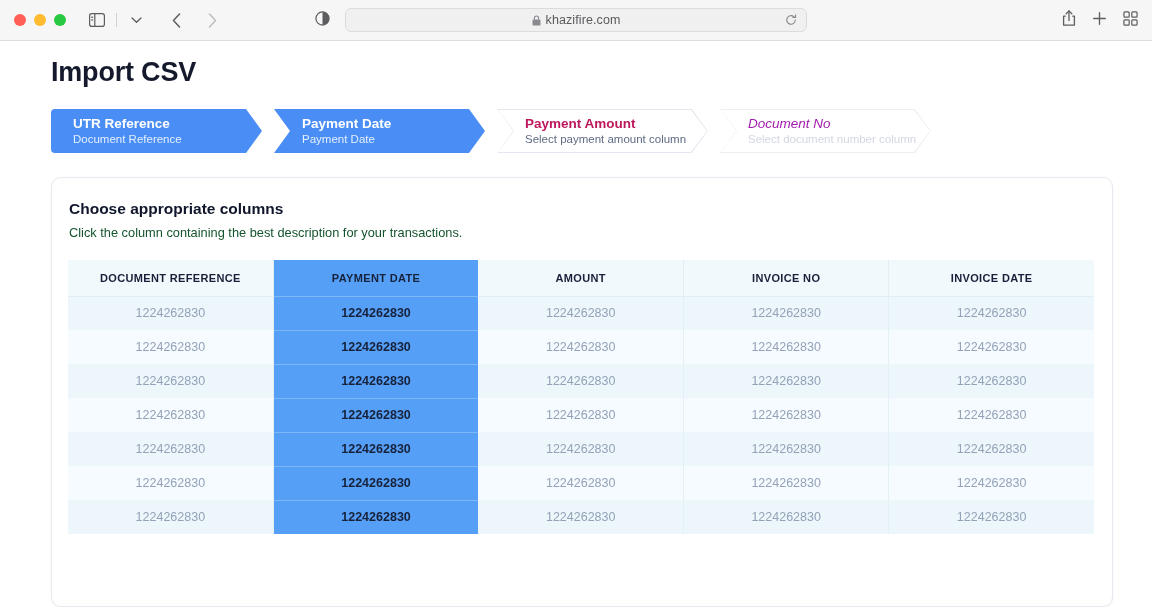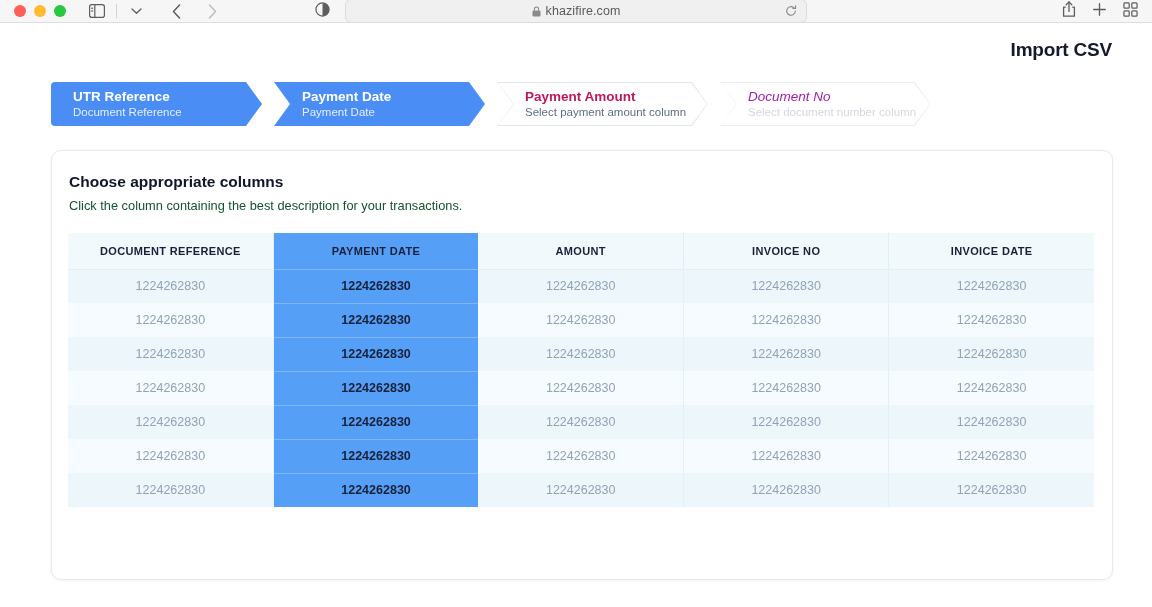--- a/index.html
+++ b/index.html
@@ -5,21 +5,21 @@
   * { box-sizing: border-box; margin: 0; padding: 0; }
   html, body {
     width: 1152px; height: 607px;
     font-family: "Liberation Sans", sans-serif;
     background: #ffffff;
     overflow: hidden;
   }
 
   
   .browser-chrome {
-    height: 23px;
+    height: 41px;
     background: #f6f6f6;
     border-bottom: 1px solid #dedede;
     display: flex;
     align-items: center;
     padding: 0 14px;
     position: relative;
   }
   .traffic-lights { display: flex; align-items: center; gap: 8px; margin-right: 18px; }
   .light { width: 12px; height: 12px; border-radius: 50%; }
   .light.red { background: #ff5f57; }
@@ -69,27 +69,26 @@
   }
 
   
   .page {
     height: 566px;
     background: #ffffff;
     padding: 0 40px;
     overflow: hidden;
   }
   .page-title {
-    font-size: 19px;
+    font-size: 27px;
     font-weight: bold;
     color: #15192c;
     padding-top: 16px;
     letter-spacing: -.2px;
     margin-left: 11px;
-    text-align: right;
   }
 
   
   .stepper {
     display: flex;
     margin-top: 21px;
     margin-left: 11px;
     gap: 12px;
   }
   .step {

